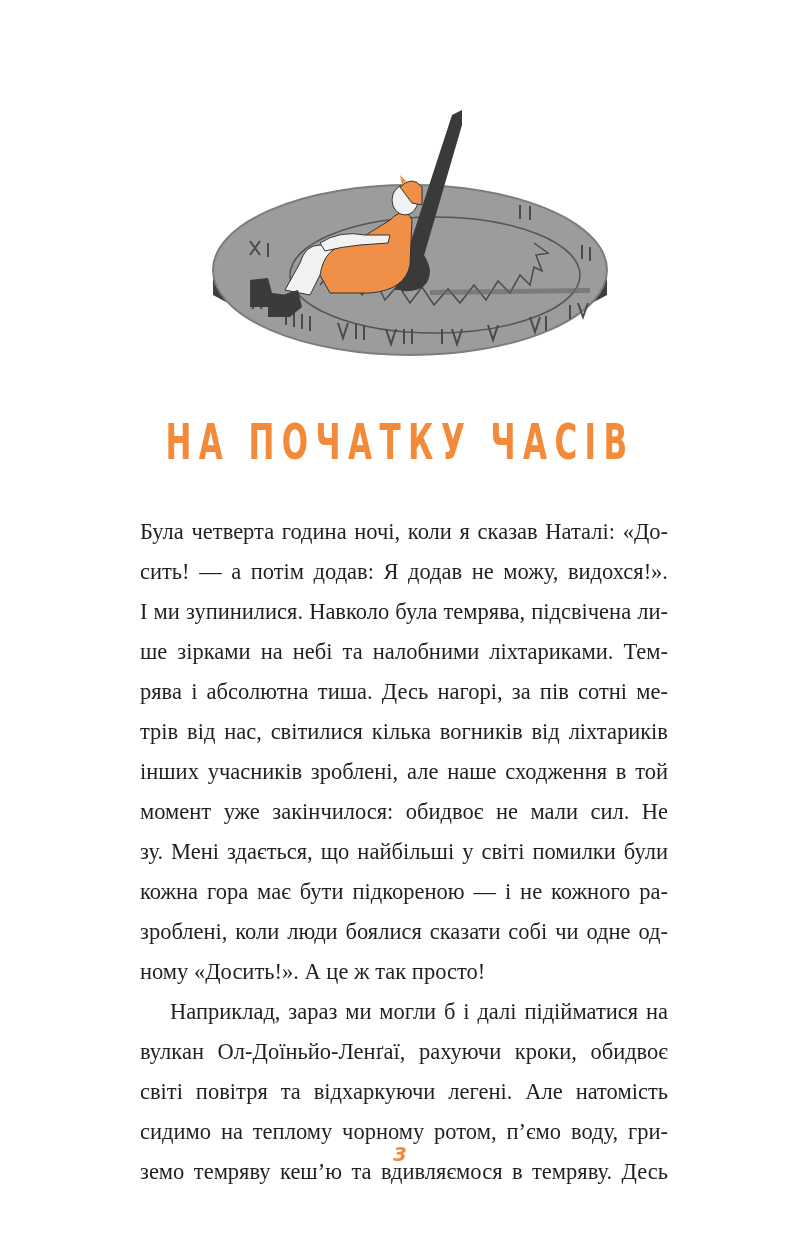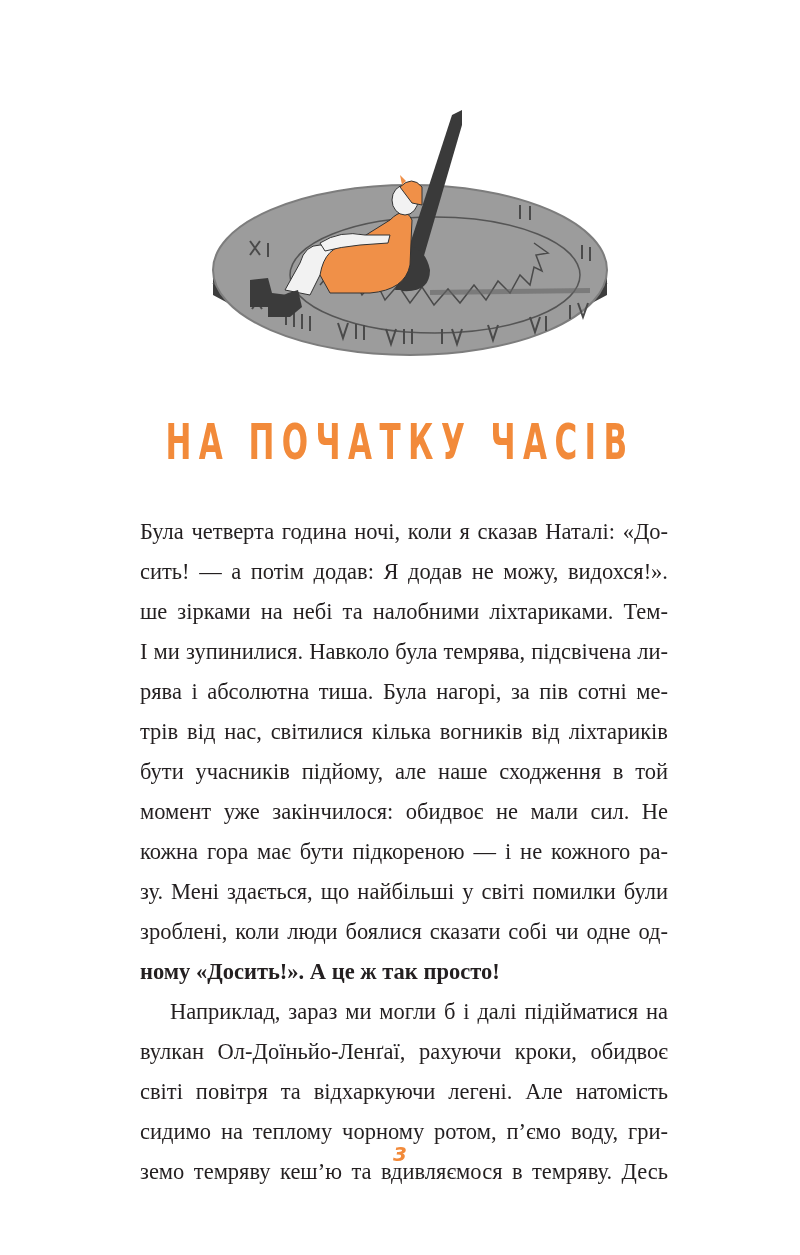--- a/index.html
+++ b/index.html
@@ -48,21 +48,20 @@
       font-size: 22.5px;
       line-height: 40px;
       height: 40px;
       white-space: nowrap;
       text-align: justify;
       text-align-last: justify;
       display: block;
     }
     .line.last {
       text-align-last: left;
-      font-weight: bold;
     }
     .line.indent {
       padding-left: 30px;
     }
     .page-number {
       position: absolute;
       left: 0;
       width: 800px;
       top: 1142px;
       text-align: center;
@@ -123,28 +122,28 @@
     <path d="M 78 208 L 98 198 L 108 195 L 112 212 L 100 222 L 78 222 Z" fill="#3b3b3b"></path>
   </svg>
 </div>
 
 <div class="chapter-title">НА ПОЧАТКУ ЧАСІВ</div>
 
 <div class="body-text">
   <div>
     <span class="line">Була четверта година ночі, коли я сказав Наталі: «До-</span>
     <span class="line">сить! — а потім додав: Я додав не можу, видохся!».</span>
+    <span class="line">І ми зупинилися. Навколо була темрява, підсвічена ли-</span>
     <span class="line">ше зірками на небі та налобними ліхтариками. Тем-</span>
-    <span class="line">І ми зупинилися. Навколо була темрява, підсвічена ли-</span>
-    <span class="line">рява і абсолютна тиша. Була нагорі, за пів сотні ме-</span>
+    <span class="line">рява і абсолютна тиша. Десь нагорі, за пів сотні ме-</span>
     <span class="line">трів від нас, світилися кілька вогників від ліхтариків</span>
-    <span class="line">бути учасників підйому, але наше сходження в той</span>
+    <span class="line">інших учасників зроблені, але наше сходження в той</span>
     <span class="line">момент уже закінчилося: обидвоє не мали сил. Не</span>
+    <span class="line">зу. Мені здається, що найбільші у світі помилки були</span>
     <span class="line">кожна гора має бути підкореною — і не кожного ра-</span>
-    <span class="line">зу. Мені здається, що найбільші у світі помилки були</span>
     <span class="line">зроблені, коли люди боялися сказати собі чи одне од-</span>
     <span class="line last">ному «Досить!». А це ж так просто!</span>
   </div>
   <div>
     <span class="line indent">Наприклад, зараз ми могли б і далі підійматися на</span>
     <span class="line">вулкан Ол-Доїньйо-Ленґаї, рахуючи кроки, обидвоє</span>
     <span class="line">світі повітря та відхаркуючи легені. Але натомість</span>
     <span class="line">сидимо на теплому чорному ротом, п’ємо воду, гри-</span>
     <span class="line">земо темряву кеш’ю та вдивляємося в темряву. Десь</span>
   </div>

